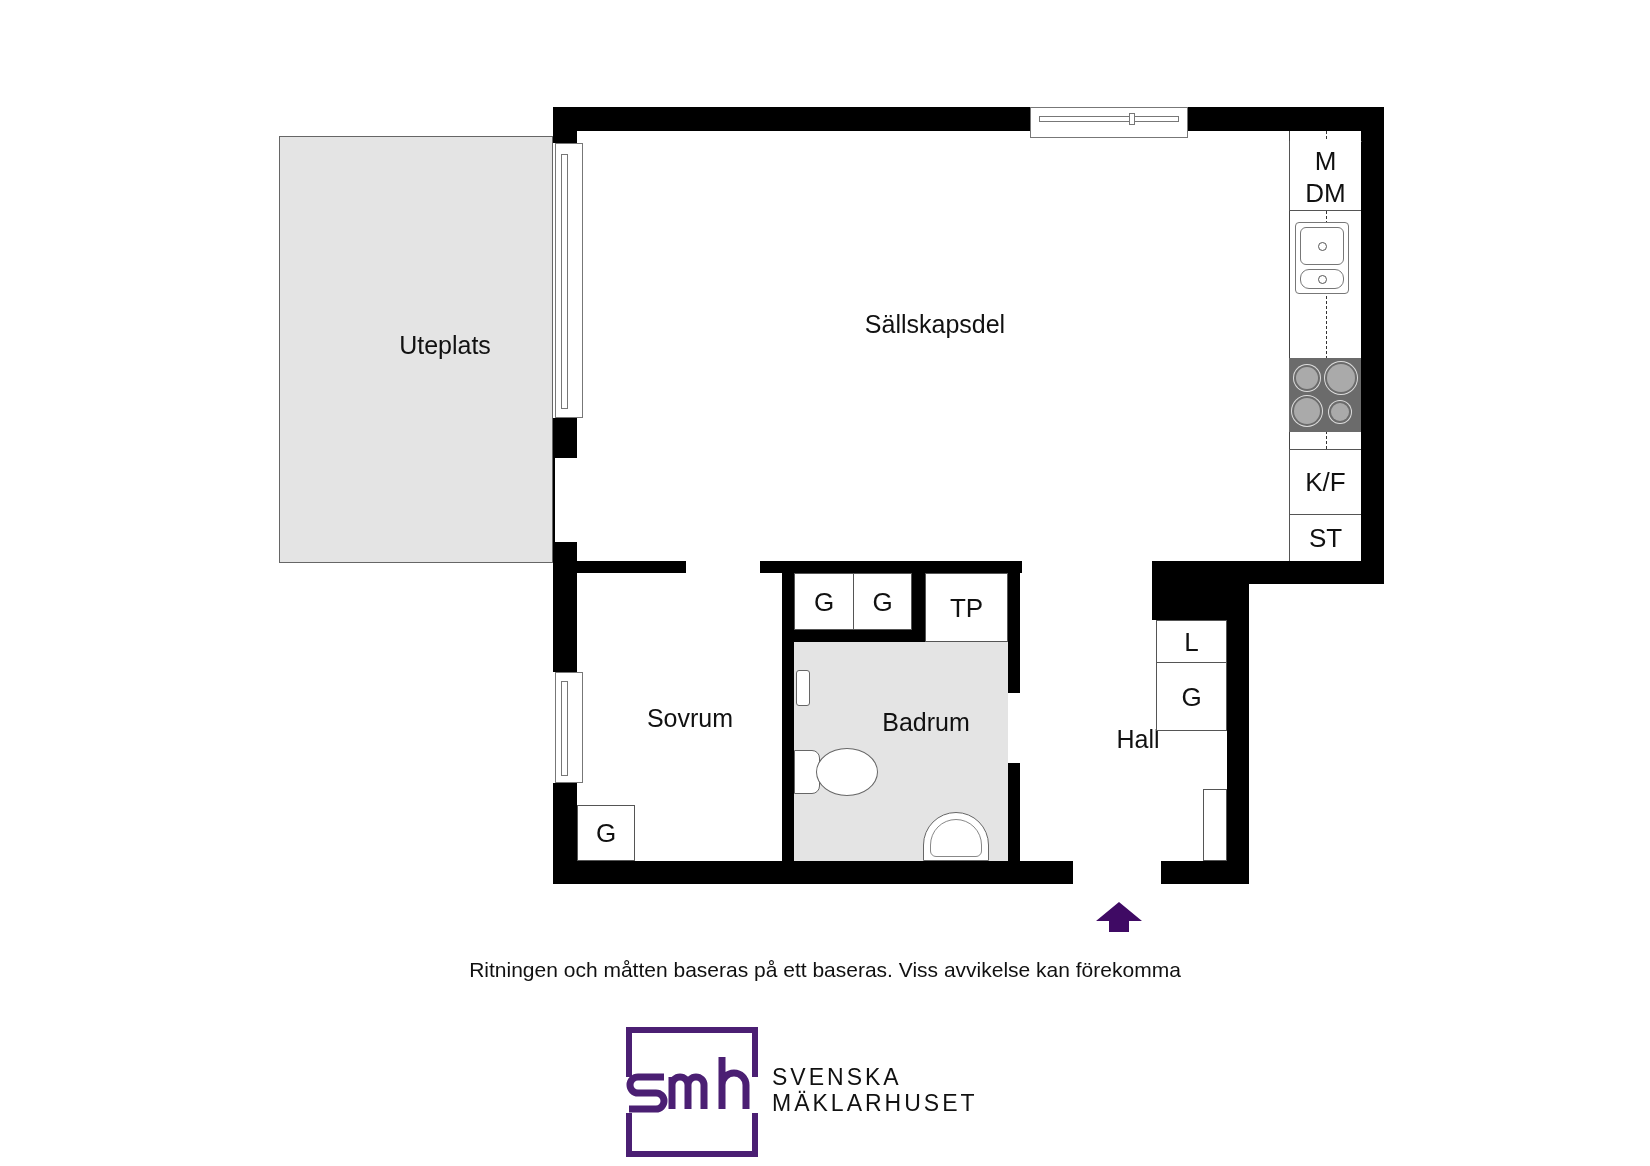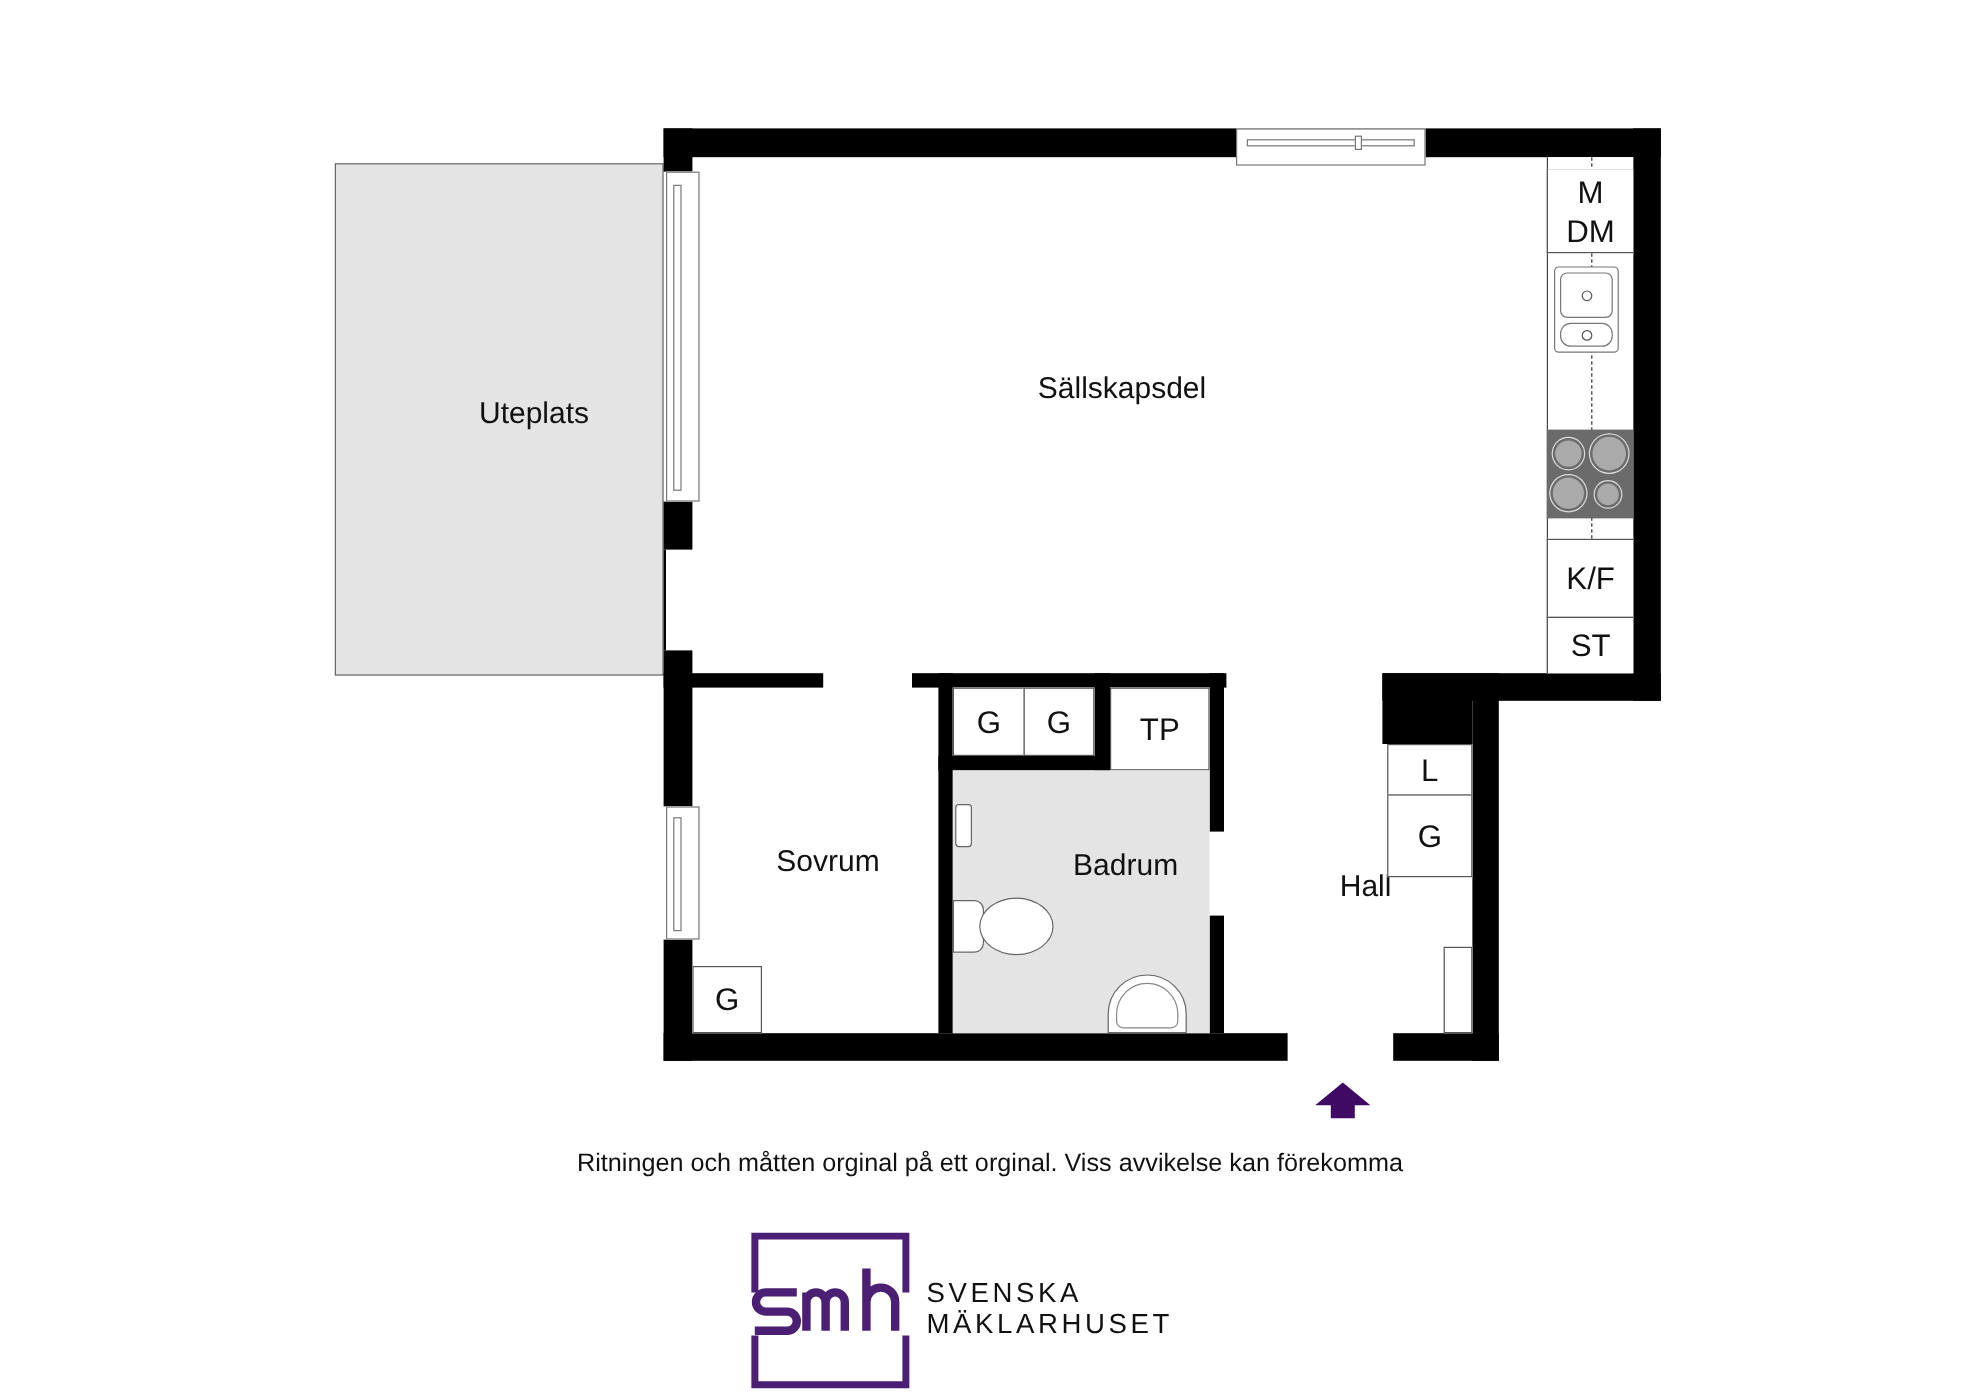--- a/index.html
+++ b/index.html
@@ -101,42 +101,42 @@
 
   <div class="abs" style="left:794px;top:642px;width:214px;height:219px;background:#e4e4e4;"></div>
   <div class="abs" style="left:796px;top:670px;width:12px;height:34px;border:1px solid #666;border-radius:3px;background:#fff;"></div>
   <div class="abs" style="left:794px;top:748px;width:85px;height:48px;">
     <div class="abs" style="left:0;top:2px;width:26px;height:44px;border:1px solid #666;border-radius:0 8px 8px 0;background:#fff;box-sizing:border-box;"></div>
     <div class="abs" style="left:22px;top:0;width:62px;height:48px;border:1px solid #666;border-radius:50%;background:#fff;box-sizing:border-box;"></div>
   </div>
   <div class="abs" style="left:923px;top:812px;width:66px;height:49px;border:1px solid #666;border-radius:33px 33px 0 0;background:#fff;box-sizing:border-box;">
     <div class="abs" style="left:6px;top:6px;width:52px;height:38px;border:1px solid #888;border-radius:26px 26px 6px 6px;box-sizing:border-box;"></div>
   </div>
-  <div class="label" style="left:926px;top:722px;margin-left:12px;">Badrum</div>
+  <div class="label" style="left:926px;top:722px;">Badrum</div>
 
   <div class="label" style="left:690px;top:718px;text-align:center;">Sovrum</div>
   <div class="unit" style="left:577px;top:805px;width:58px;height:56px;">
     <span>G</span>
   </div>
 
   <div class="label" style="left:1110px;top:739px;margin-left:28px;">Hall</div>
   <div class="unit" style="left:1156px;top:620px;width:71px;height:43px;">
     <span>L</span>
   </div>
   <div class="unit" style="left:1156px;top:662px;width:71px;height:69px;">
     <span>G</span>
   </div>
   <div class="unit" style="left:1203px;top:789px;width:24px;height:72px;"></div>
 
   <svg class="abs" style="left:1096px;top:902px;" width="46" height="30" viewBox="0 0 46 30">
     <polygon points="23,0 46,19 33,19 33,30 13,30 13,19 0,19" fill="#3f0a64"></polygon>
   </svg>
 </div>
 
-<div class="footer-note">Ritningen och måtten orginal på ett orginal. Viss avvikelse kan förekomma</div>
+<div class="footer-note">Ritningen och måtten baseras på ett baseras. Viss avvikelse kan förekomma</div>
 
 <div class="abs" style="left:626px;top:1027px;width:360px;height:130px;">
   <svg class="abs" style="left:0;top:0;" width="132" height="130" viewBox="0 0 132 130">
     <path d="M3,50 V3 H129 V50" fill="none" stroke="#4b1f73" stroke-width="6"></path>
     <path d="M3,86 V127 H129 V86" fill="none" stroke="#4b1f73" stroke-width="6"></path>
     <path d="M38,50 H12 a8,8 0 0 0 0,16 H30 a8,8 0 0 1 0,16 H3" fill="none" stroke="#4b1f73" stroke-width="7"></path>
     <path d="M46,82 V58 a8,8 0 0 1 16,0 V82 M62,58 a8,8 0 0 1 16,0 V82 M46,58 V50" fill="none" stroke="#4b1f73" stroke-width="7"></path>
     <path d="M96,30 V82 M96,58 a12,12 0 0 1 24,0 V82" fill="none" stroke="#4b1f73" stroke-width="7"></path>
   </svg>
   <div class="logo-text" style="left:146px;top:37px;">SVENSKA</div>

